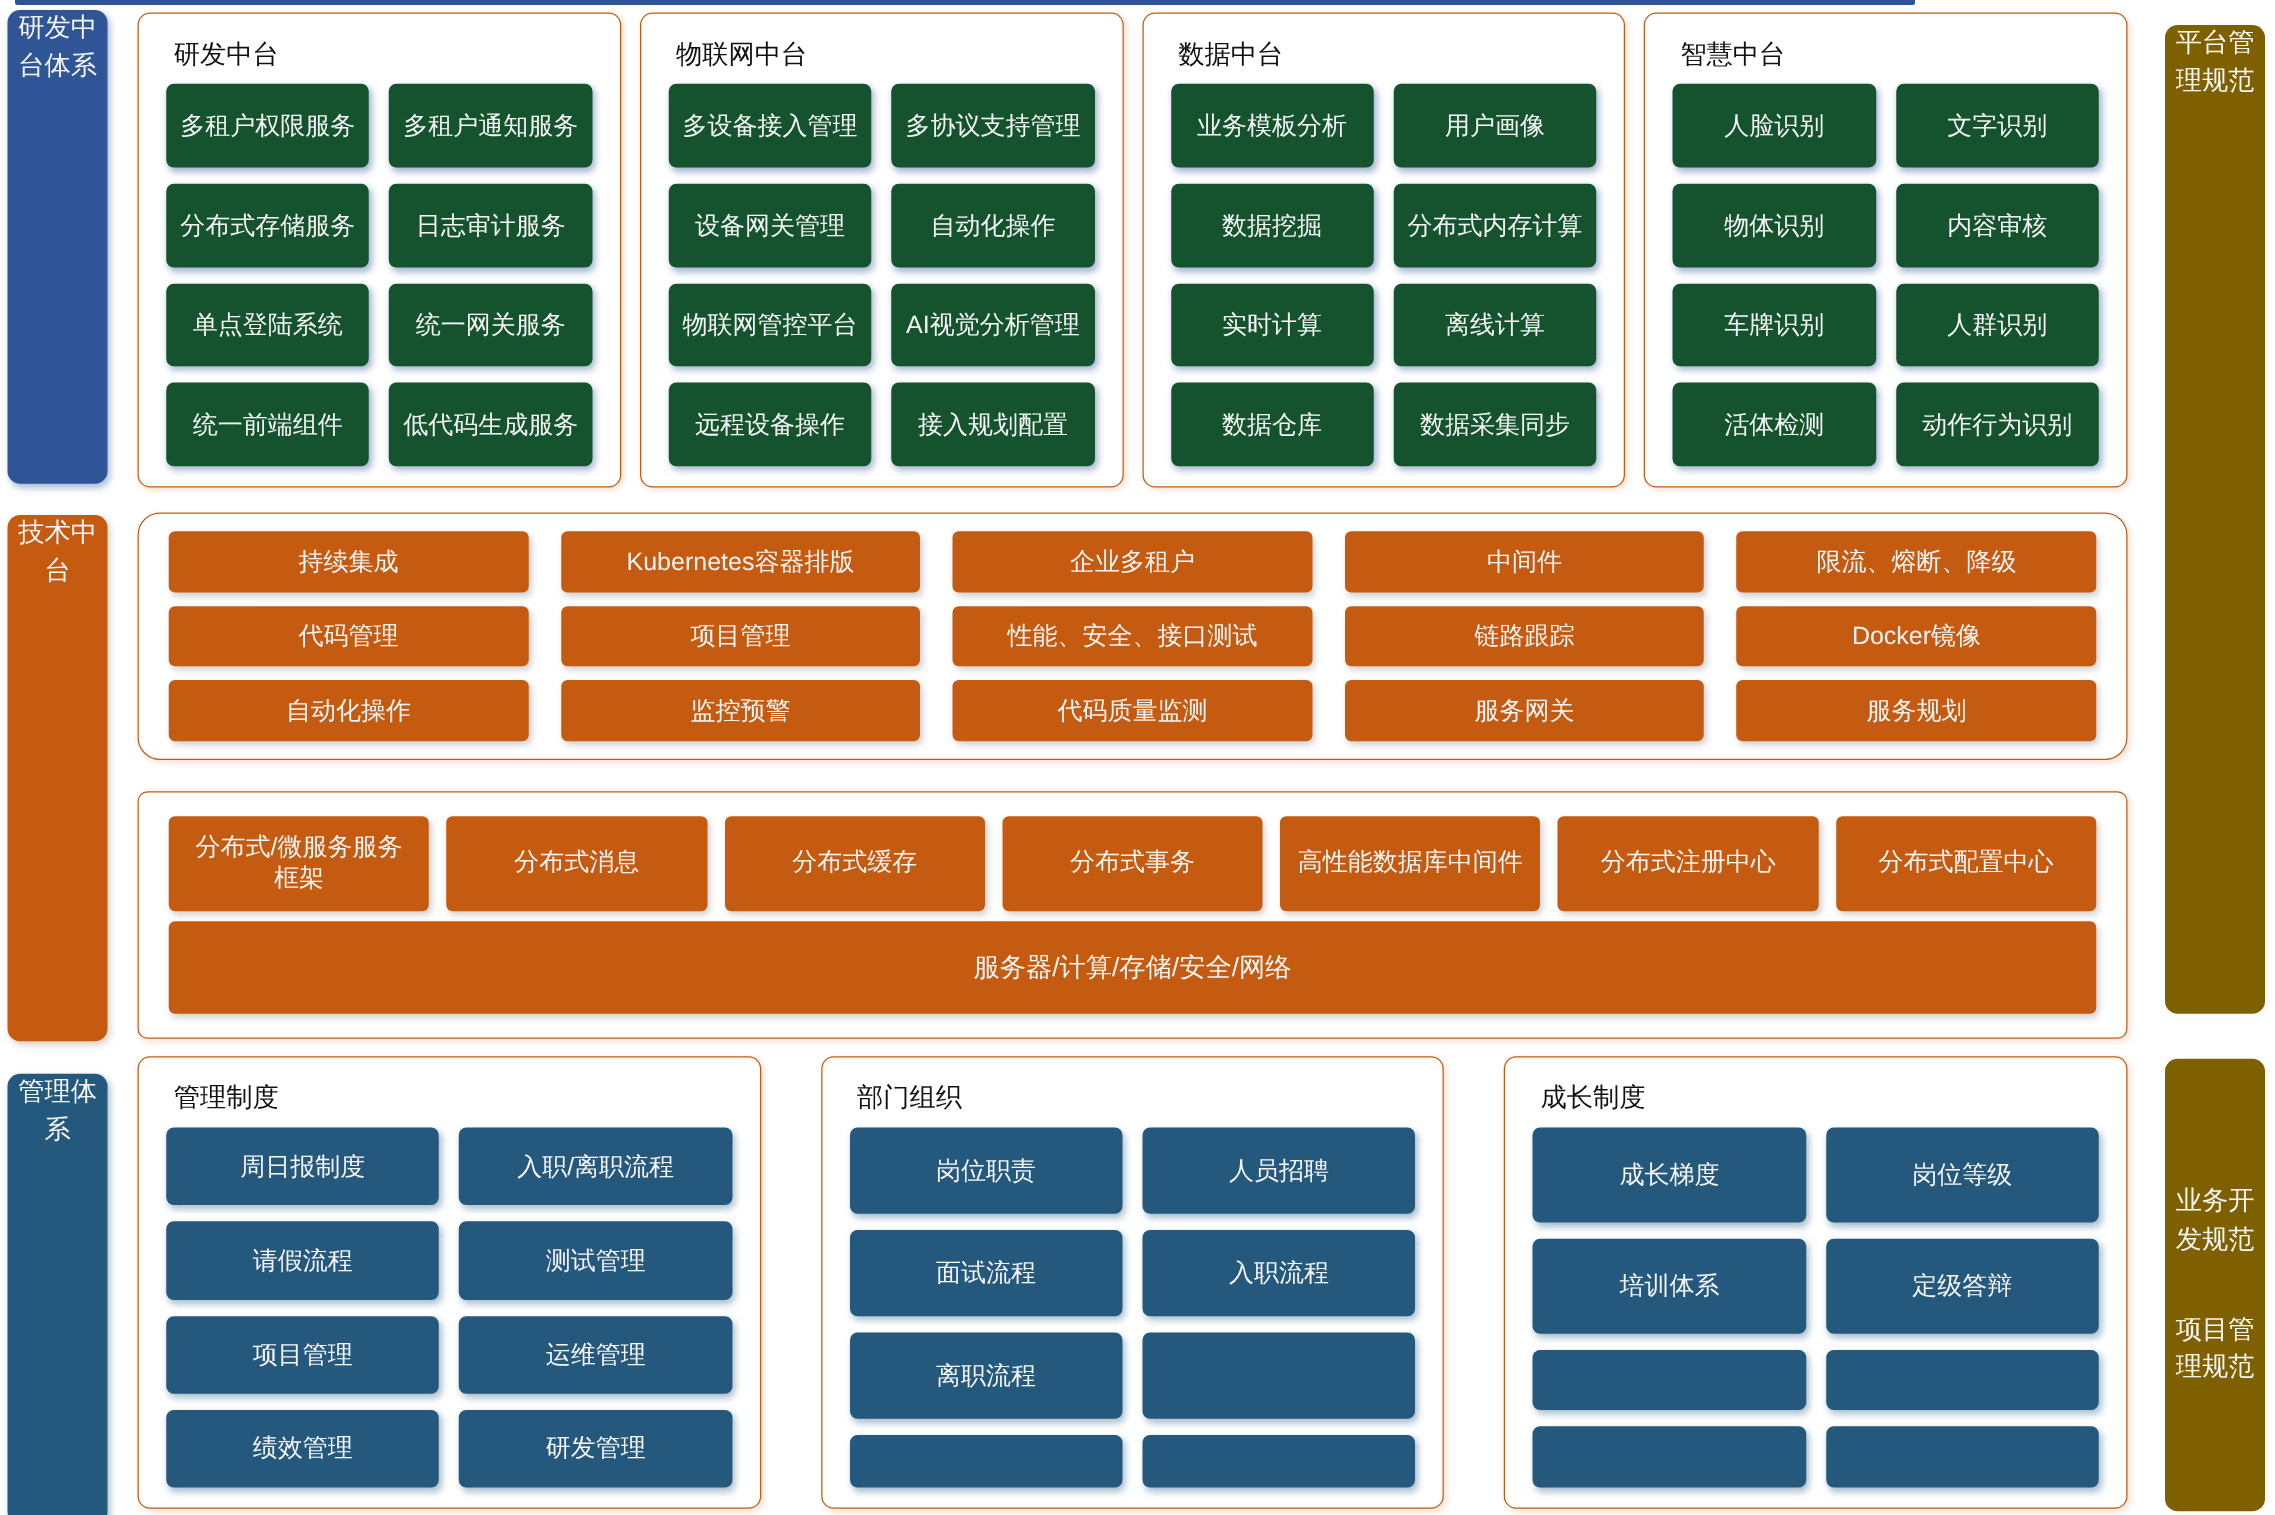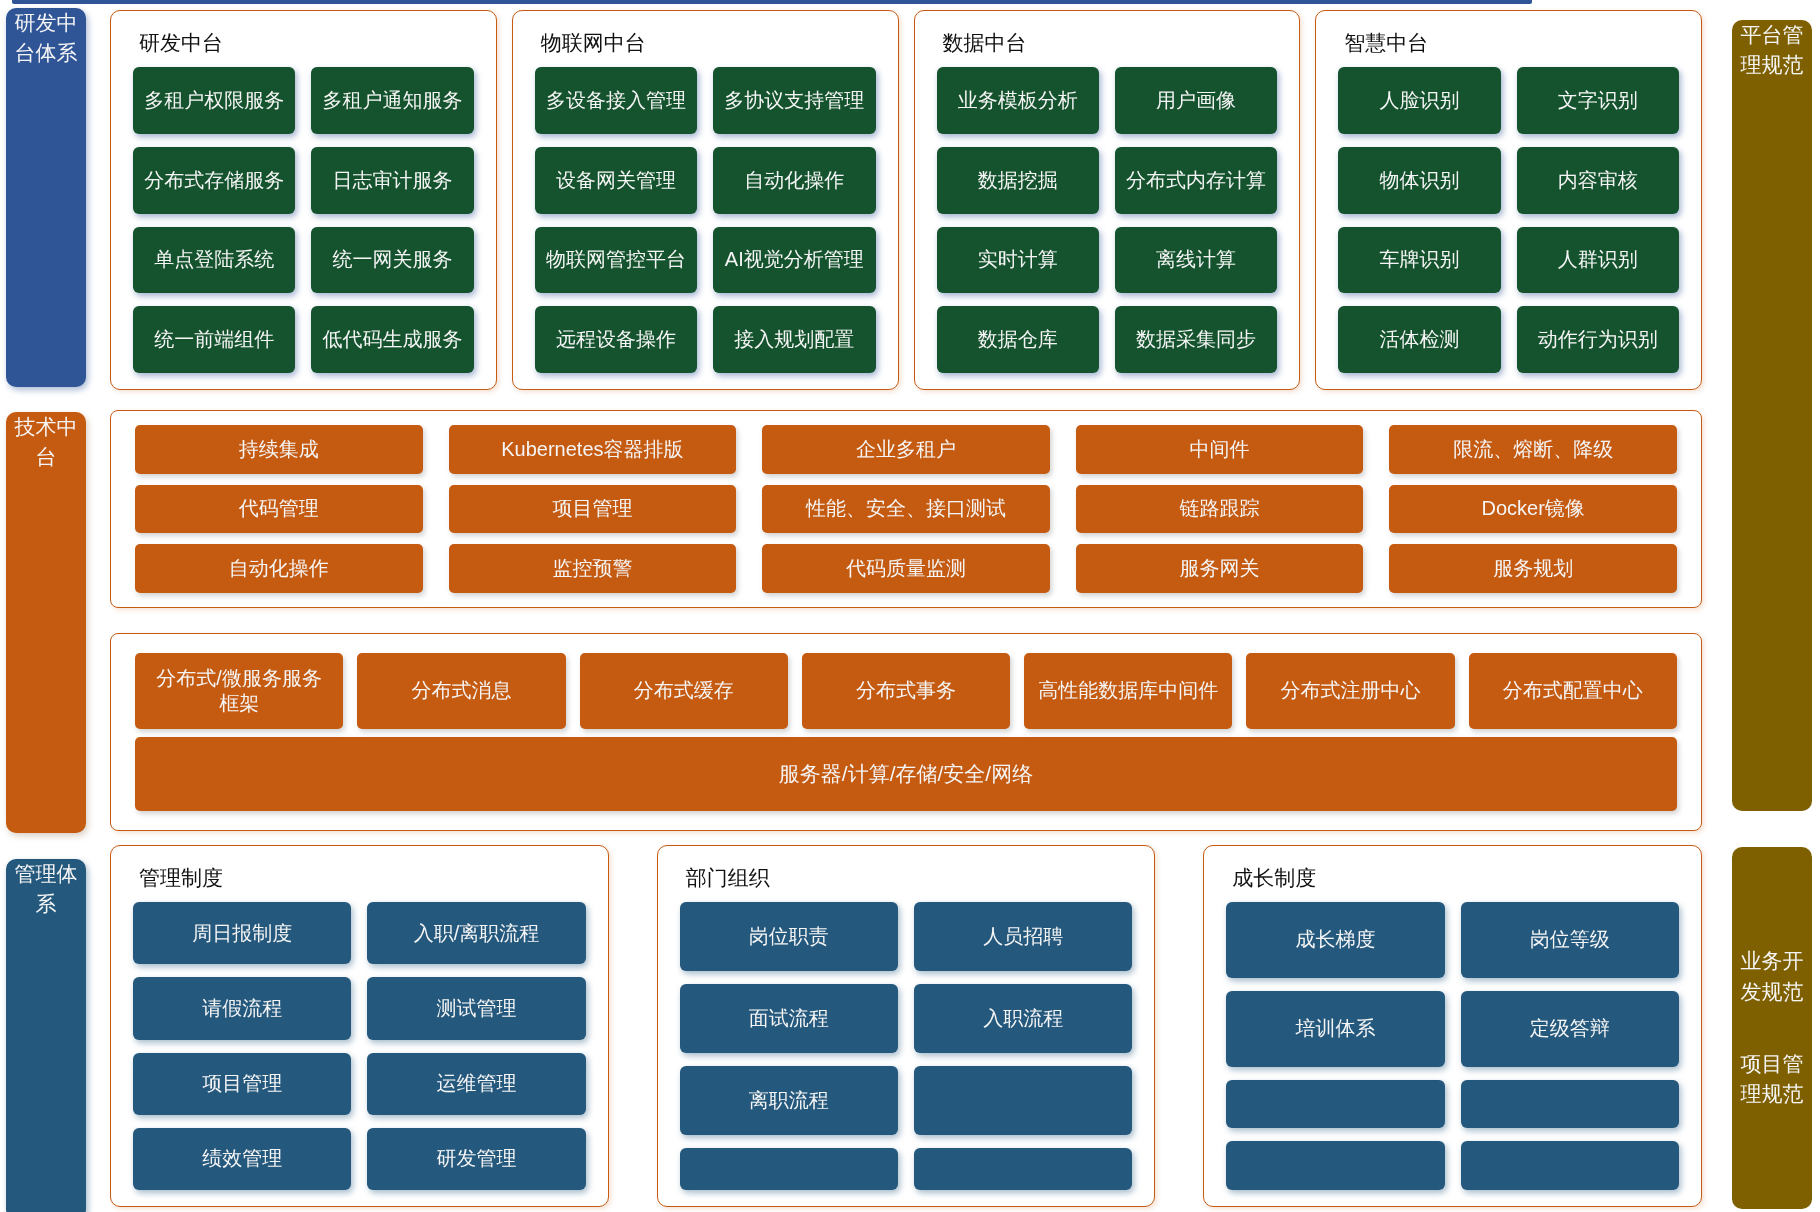--- a/index.html
+++ b/index.html
@@ -27,21 +27,21 @@
   .group-title{font-size:21px;color:#111;padding:6px 0 4px 6px;}
   .group-grid{flex:1;display:grid;grid-template-columns:1fr 1fr;
         column-gap:16px;row-gap:13px;margin-top:6px;}
   .blue-btn,.dark-btn,.orange-btn{border-radius:6px;color:#F5F5F5;display:flex;
         align-items:center;justify-content:center;text-align:center;font-size:20px;}
   .blue-btn{background:#14532d;box-shadow:2px 3px 6px rgba(47,85,151,.45);}
   .dark-btn{background:#24587D;box-shadow:2px 3px 6px rgba(36,88,125,.4);}
   .orange-btn{background:#C55A11;border-radius:5px;box-shadow:2px 3px 5px rgba(130,130,130,.35);}
   
   .tech-panel{position:absolute;left:110px;top:410px;width:1592px;height:198px;
-        border:1.5px solid #C55A11;border-radius:8px;box-sizing:border-box;
+        border:1.5px solid #C55A11;border-radius:18px;box-sizing:border-box;
         box-shadow:2px 2px 5px rgba(197,90,17,.18);
         display:grid;grid-template-columns:repeat(5,1fr);column-gap:26px;row-gap:11px;
         padding:14px 24px;}
   
   .infra-panel{position:absolute;left:110px;top:633px;width:1592px;height:198px;
         border:1.5px solid #C55A11;border-radius:8px;box-sizing:border-box;
         box-shadow:2px 2px 5px rgba(197,90,17,.18);
         display:flex;flex-direction:column;justify-content:space-evenly;
         padding:10px 24px;}
   .infra-row{display:grid;grid-template-columns:repeat(7,1fr);gap:14px;height:76px;}

